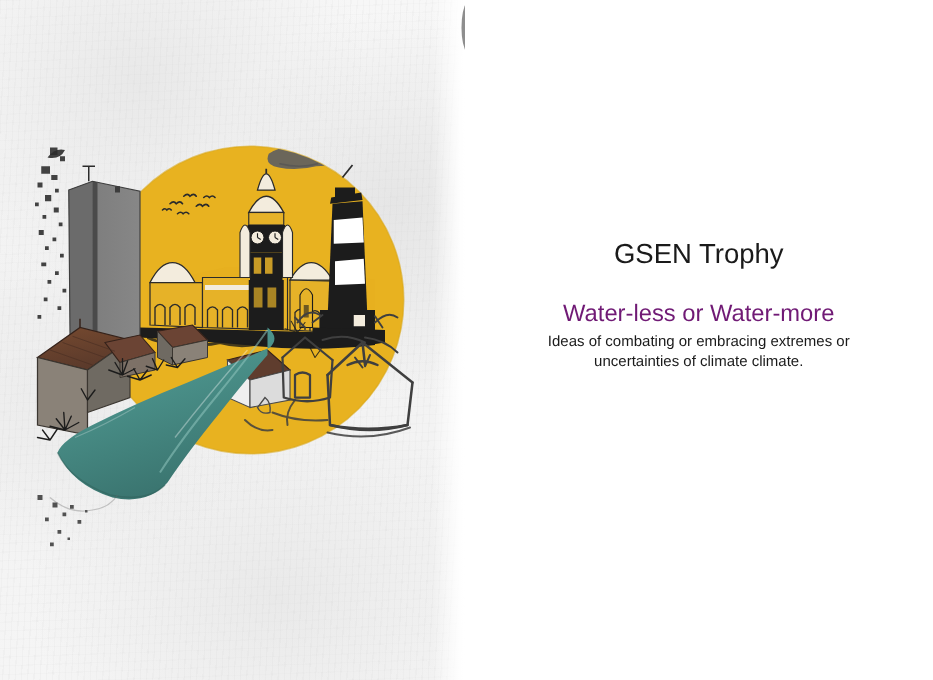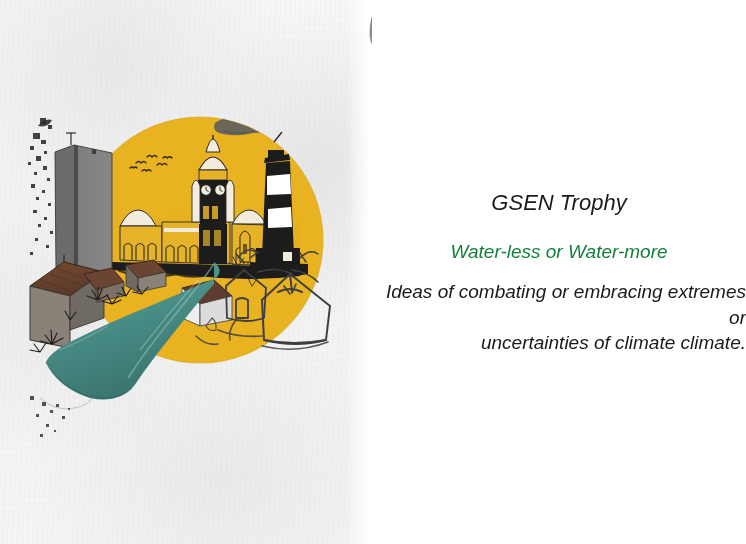--- a/index.html
+++ b/index.html
@@ -10,21 +10,20 @@
   body {
     font-family: "Liberation Sans", sans-serif;
   }
 
   .slide {
     position: relative;
     width: 746px;
     height: 544px;
     overflow: hidden;
     background: #ffffff;
-    font-style: italic;
   }
 
   
   .illustration-panel {
     position: absolute;
     left: 0;
     top: 0;
     width: 372px;
     height: 544px;
     overflow: hidden;
@@ -95,30 +94,29 @@
   .subtitle-block {
     position: absolute;
     left: 0;
     top: 241px;
     width: 374px;
     text-align: center;
   }
   .subtitle-main {
     font-size: 19px;
     font-weight: 400;
-    color: #15803d;
+    color: #701a75;
     line-height: 1.18;
   }
   .subtitle-desc {
-    margin-top: 16px;
-    font-size: 19px;
+    margin-top: 2px;
+    font-size: 12px;
     font-weight: 400;
     color: #1a1a1a;
     line-height: 1.34;
-    text-align: right;
   }
 </style>
 </head>
 <body>
 
 <div class="slide">
 
   <div class="illustration-panel">
     <div class="paper-grain"></div>
 

